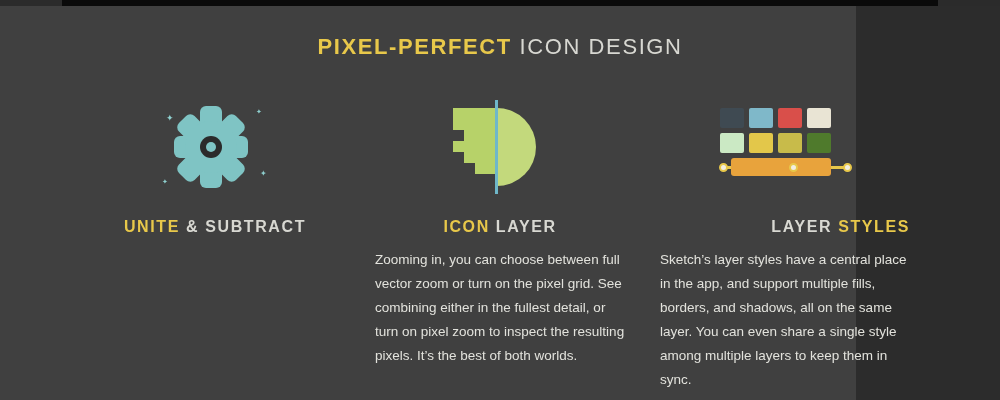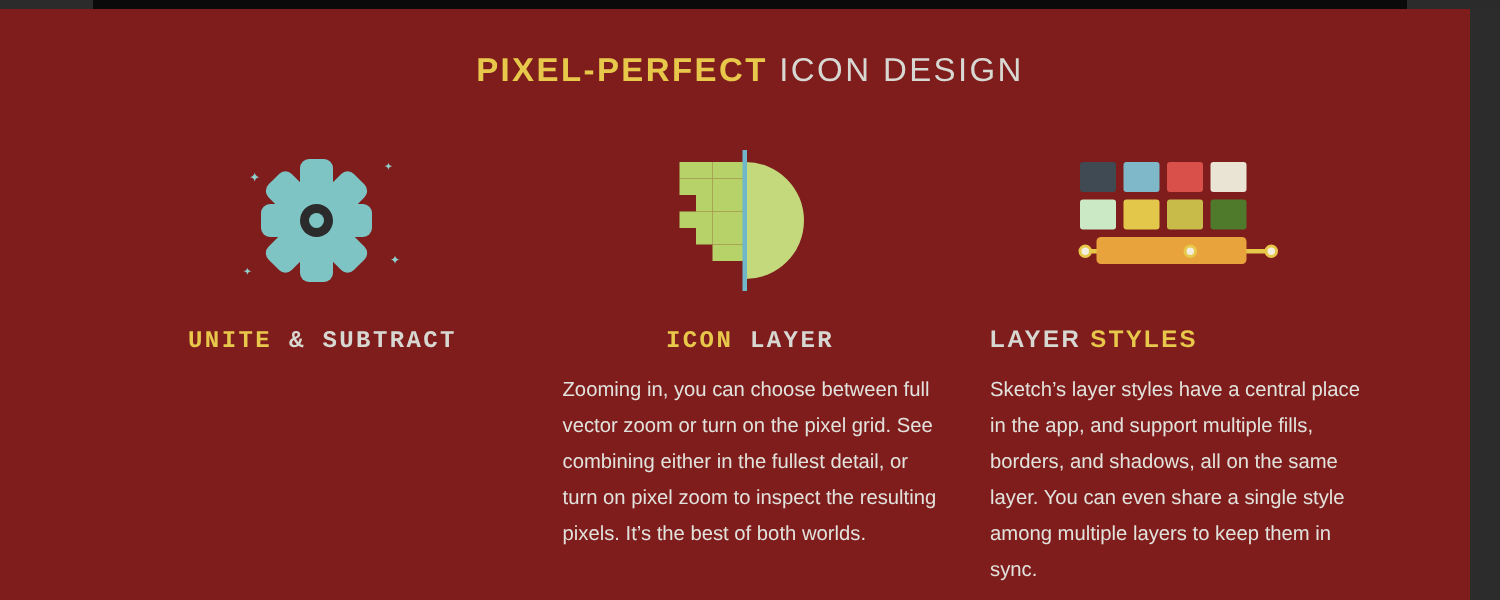--- a/index.html
+++ b/index.html
@@ -8,23 +8,23 @@
   }
   body {
     width: 1000px;
     height: 400px;
     background: #2c2c2c;
     font-family: "Liberation Sans", sans-serif;
     overflow: hidden;
   }
   .page {
     position: relative;
-    width: 980px;
+    width: 856px;
     height: 400px;
-    background: #7f1d1d;
+    background: #404040;
     box-sizing: border-box;
   }
   .top-bar {
     position: absolute;
     left: 0;
     top: 0;
     width: 1000px;
     height: 6px;
     background: #0a0a0a;
   }
@@ -84,22 +84,22 @@
     justify-content: center;
     margin-bottom: 18px;
   }
   .col-title {
     font-size: 16px;
     letter-spacing: 1.6px;
     color: #d8d8d2;
     margin: 0 0 12px 0;
     text-align: left;
   }
-  .col.c1 .col-title, .col.c2 .col-title { text-align: center; font-family: Liberation Mono, monospace; }
-  .col.c3 .col-title { text-align: left; }
+  .col.c1 .col-title, .col.c2 .col-title { text-align: center; }
+  .col.c3 .col-title { text-align: right; }
   .col-title .accent {
     color: #e8c84a;
     font-weight: bold;
   }
   .col-body {
     font-size: 13.5px;
     line-height: 1.78;
     color: #e2e2dc;
     margin: 0;
     text-align: left;

